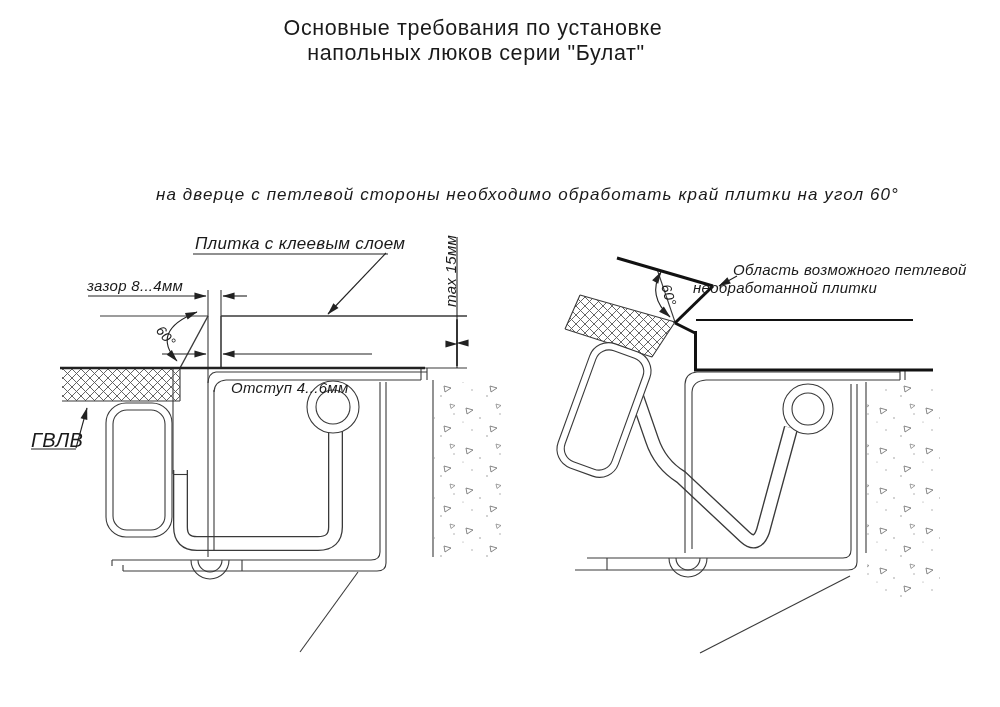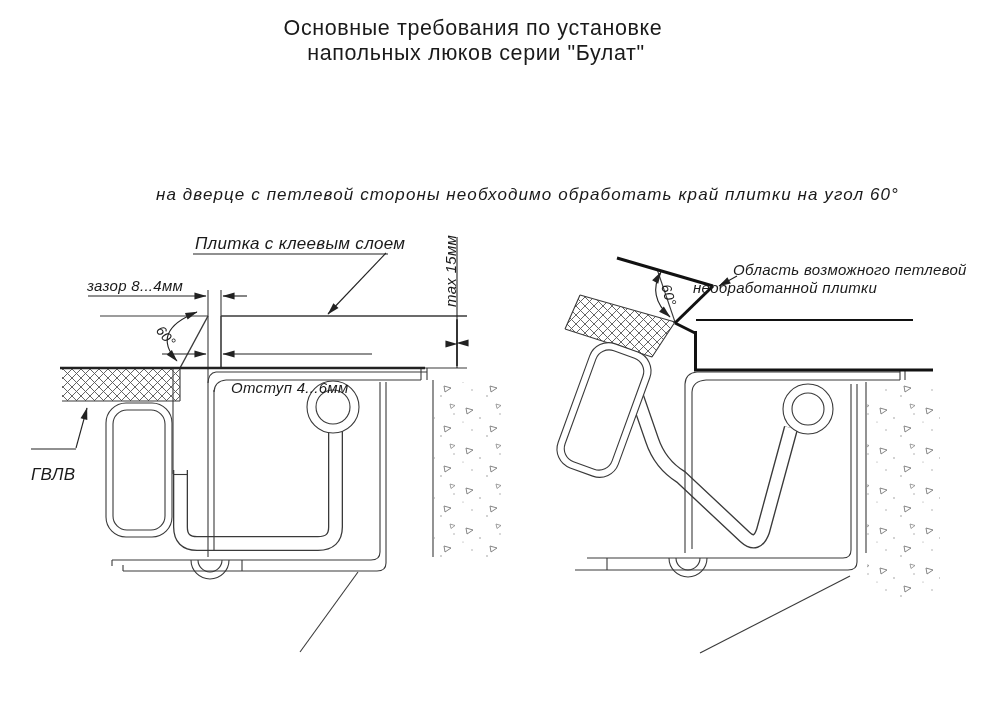--- a/index.html
+++ b/index.html
@@ -199,19 +199,19 @@
 
   <div class="lbl title-line" style="left:473px;top:16px;">Основные требования по установке</div>
   <div class="lbl title-line" style="left:476px;top:41px;">напольных люков серии "Булат"</div>
 
   <div class="lbl note-line" style="left:156px;top:161px;margin-top:24px;">на дверце с петлевой стороны необходимо обработать край плитки на угол 60°</div>
 
   <div class="lbl anno" style="left:195px;top:234px;font-size:17px;">Плитка с клеевым слоем</div>
   <div class="lbl anno" style="left:87px;top:277px;">зазор 8...4мм</div>
   <div class="lbl anno" style="left:231px;top:335px;margin-top:44px;">Отступ 4...6мм</div>
   <div class="lbl anno rot" style="left:450px;top:271px;transform:translate(-50%,-50%) rotate(-90deg);">max 15мм</div>
-  <div class="lbl anno" style="left:31px;top:429px;font-size:17px;margin-top:36px;">ГВЛВ</div>
+  <div class="lbl anno" style="left:31px;top:429px;font-size:20px;">ГВЛВ</div>
   <div class="lbl anno-sm rot" style="left:166px;top:336px;transform:translate(-50%,-50%) rotate(50deg);">60°</div>
 
   <div class="lbl anno-sm rot" style="left:669px;top:295px;transform:translate(-50%,-50%) rotate(73deg);">60°</div>
   <div class="lbl anno" style="left:733px;top:261px;">Область возможного петлевой</div>
   <div class="lbl anno" style="left:693px;top:279px;text-align:right;">необработанной плитки</div>
 </div>
 
 </body></html>

